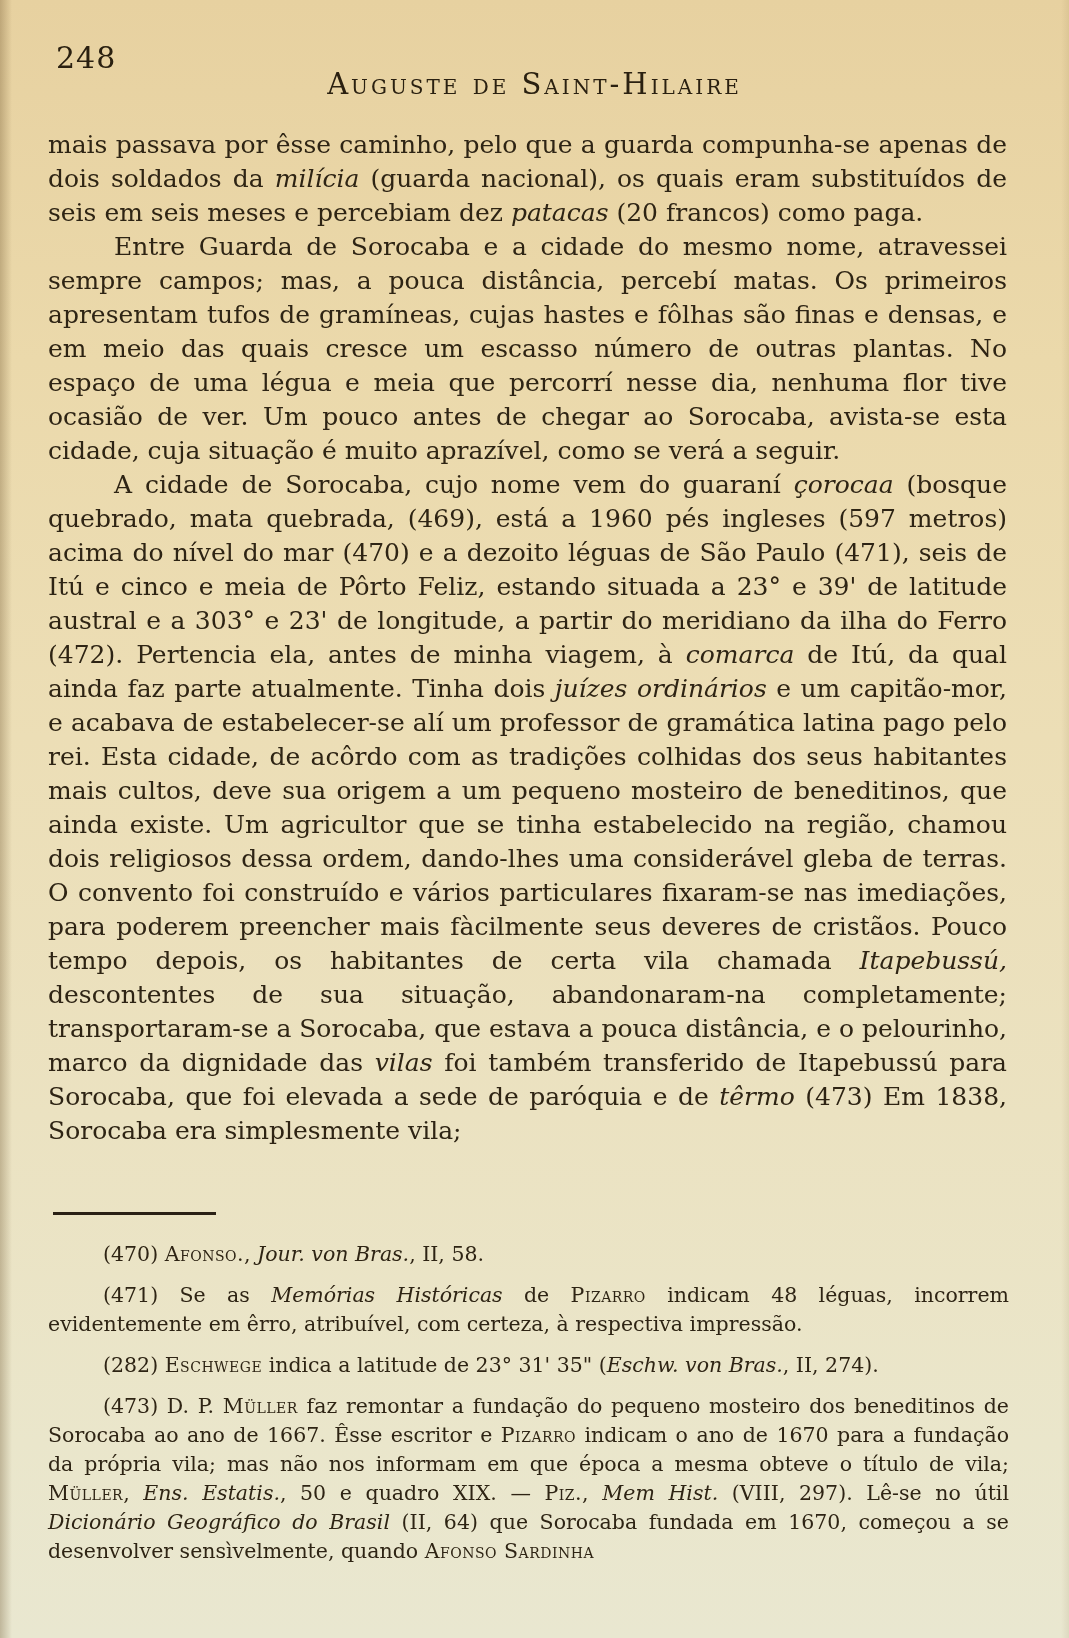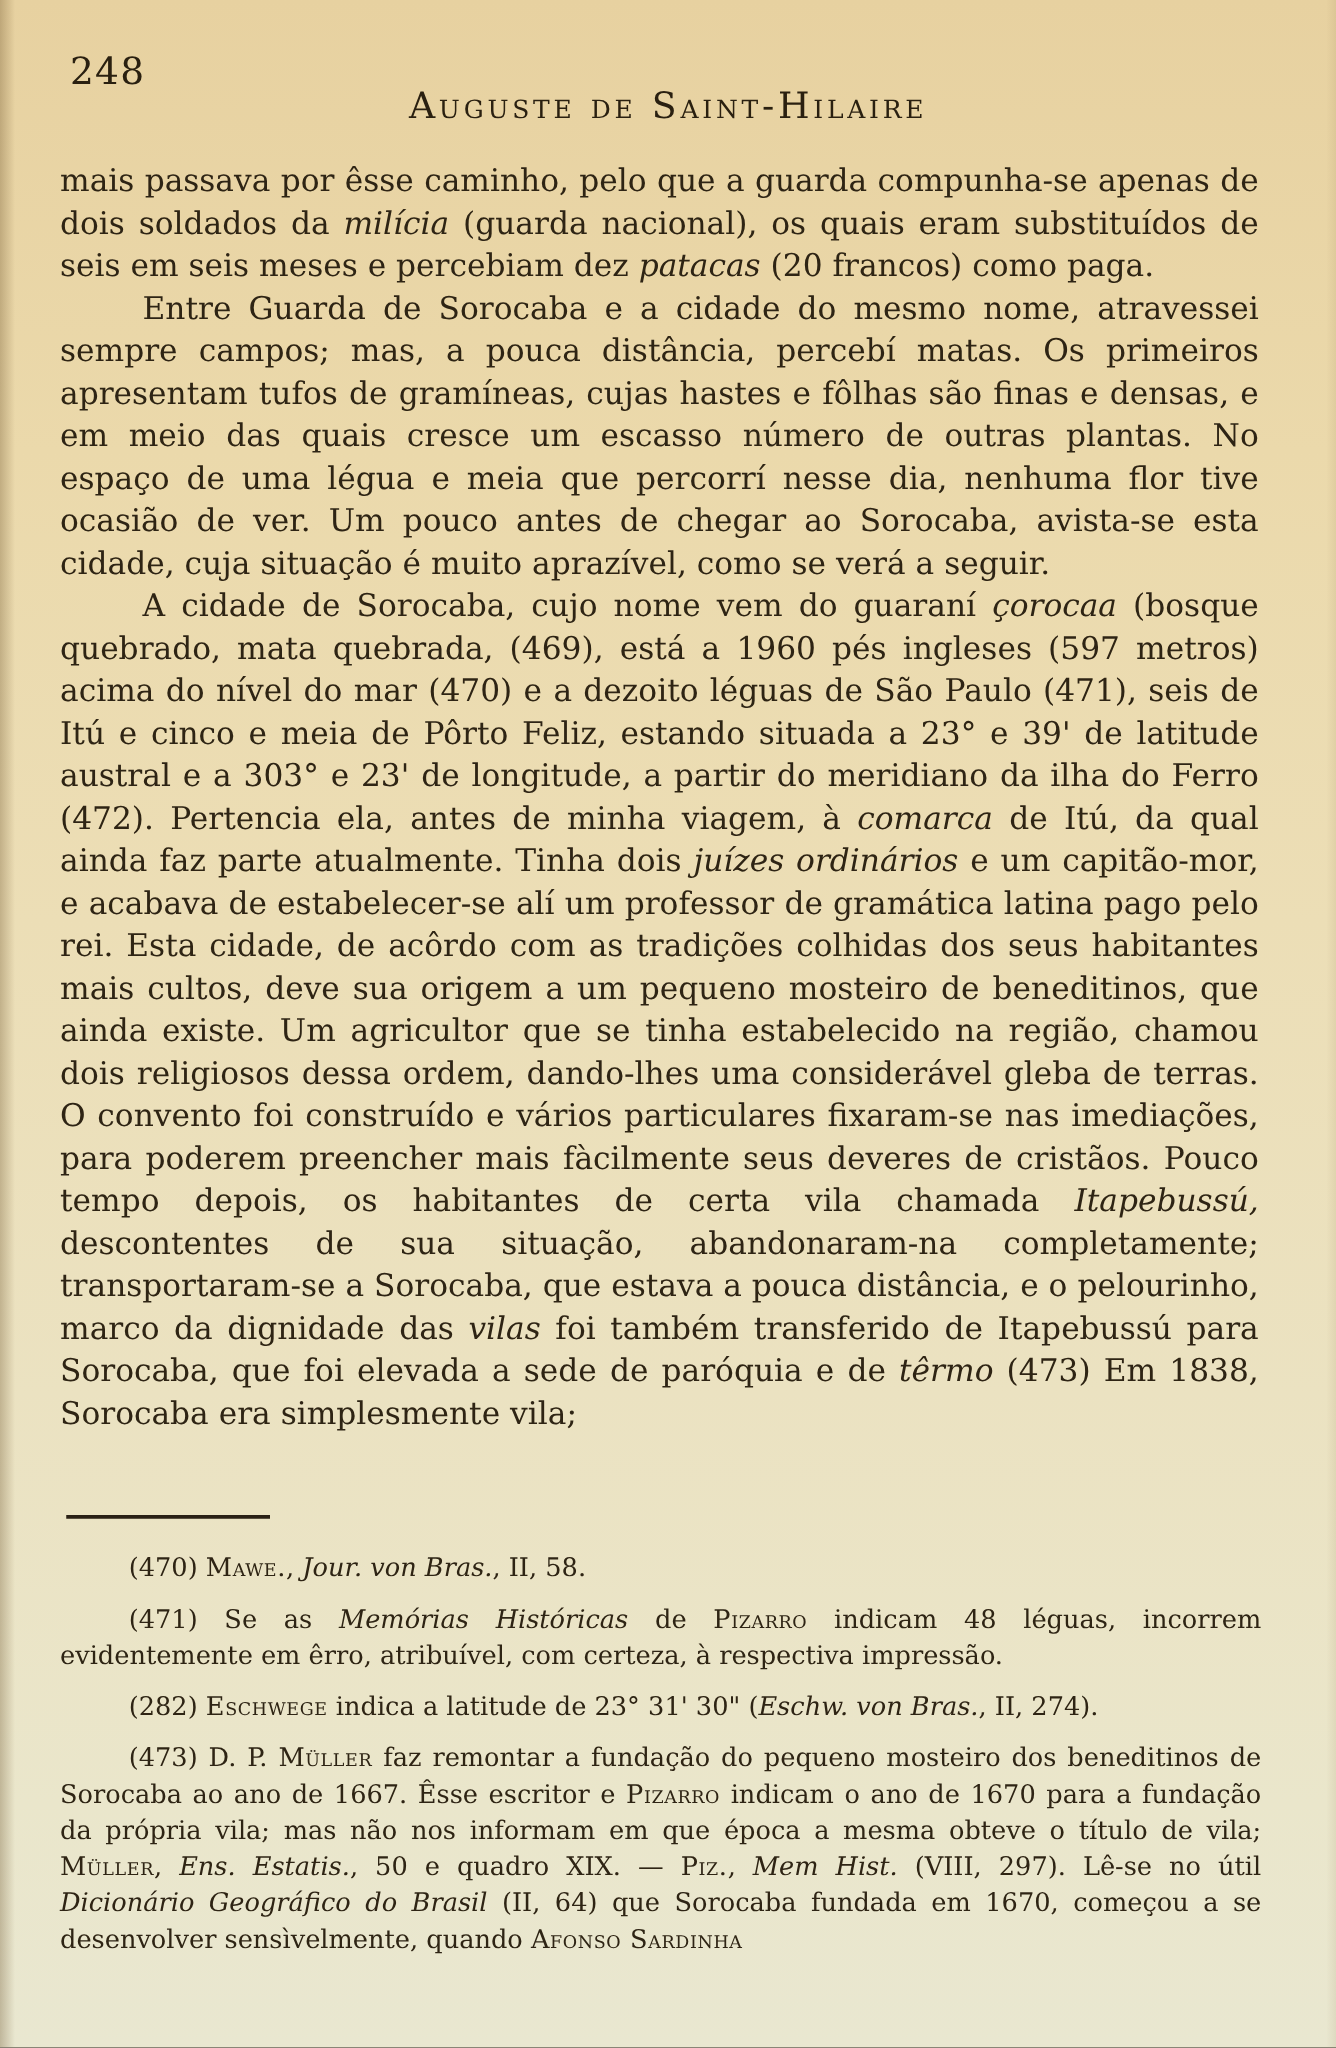--- a/index.html
+++ b/index.html
@@ -115,19 +115,19 @@
 
   <div class="bodytext">
       <p class="no-indent"><span>mais passava por êsse caminho, pelo que a guarda compunha-se apenas de dois soldados da </span><span class="i">milícia</span><span> (guarda nacional), os quais eram substituídos de seis em seis meses e percebiam dez </span><span class="i">patacas</span><span> (20 francos) como paga.</span></p>
       <p><span>Entre Guarda de Sorocaba e a cidade do mesmo nome, atravessei sempre campos; mas, a pouca distância, percebí matas. Os primeiros apresentam tufos de gramíneas, cujas hastes e fôlhas são finas e densas, e em meio das quais cresce um escasso número de outras plantas. No espaço de uma légua e meia que percorrí nesse dia, nenhuma flor tive ocasião de ver. Um pouco antes de chegar ao Sorocaba, avista-se esta cidade, cuja situação é muito aprazível, como se verá a seguir.</span></p>
       <p><span>A cidade de Sorocaba, cujo nome vem do guaraní </span><span class="i">çorocaa</span><span> (bosque quebrado, mata quebrada, (469), está a 1960 pés ingleses (597 metros) acima do nível do mar (470) e a dezoito léguas de São Paulo (471), seis de Itú e cinco e meia de Pôrto Feliz, estando situada a 23° e 39' de latitude austral e a 303° e 23' de longitude, a partir do meridiano da ilha do Ferro (472). Pertencia ela, antes de minha viagem, à </span><span class="i">comarca</span><span> de Itú, da qual ainda faz parte atualmente. Tinha dois </span><span class="i">juízes ordinários</span><span> e um capitão-mor, e acabava de estabelecer-se alí um professor de gramática latina pago pelo rei. Esta cidade, de acôrdo com as tradições colhidas dos seus habitantes mais cultos, deve sua origem a um pequeno mosteiro de beneditinos, que ainda existe. Um agricultor que se tinha estabelecido na região, chamou dois religiosos dessa ordem, dando-lhes uma considerável gleba de terras. O convento foi construído e vários particulares fixaram-se nas imediações, para poderem preencher mais fàcilmente seus deveres de cristãos. Pouco tempo depois, os habitantes de certa vila chamada </span><span class="i">Itapebussú,</span><span> descontentes de sua situação, abandonaram-na completamente; transportaram-se a Sorocaba, que estava a pouca distância, e o pelourinho, marco da dignidade das </span><span class="i">vilas</span><span> foi também transferido de Itapebussú para Sorocaba, que foi elevada a sede de paróquia e de </span><span class="i">têrmo</span><span> (473)  Em 1838, Sorocaba era simplesmente vila;</span></p>
     </div>
 
   <div class="rule"></div>
 
   <div class="footnotes">
-      <p><span>(470)  </span><span class="sc">Mawe.</span><span>, </span><span class="i">Jour. von Bras.</span><span>, II, 58.</span></p>
+      <p><span>(470)  </span><span class="sc">Afonso.</span><span>, </span><span class="i">Jour. von Bras.</span><span>, II, 58.</span></p>
       <p><span>(471)  Se as </span><span class="i">Memórias Históricas</span><span> de </span><span class="sc">Pizarro</span><span> indicam 48 léguas, incorrem evidentemente em êrro, atribuível, com certeza, à respectiva impressão.</span></p>
-      <p><span>(282)  </span><span class="sc">Eschwege</span><span> indica a latitude de 23° 31' 30" (</span><span class="i">Eschw. von Bras.</span><span>, II, 274).</span></p>
+      <p><span>(282)  </span><span class="sc">Eschwege</span><span> indica a latitude de 23° 31' 35" (</span><span class="i">Eschw. von Bras.</span><span>, II, 274).</span></p>
       <p><span>(473)  D. P. </span><span class="sc">Müller</span><span> faz remontar a fundação do pequeno mosteiro dos beneditinos de Sorocaba ao ano de 1667. Êsse escritor e </span><span class="sc">Pizarro</span><span> indicam o ano de 1670 para a fundação da própria vila; mas não nos informam em que época a mesma obteve o título de vila; </span><span class="sc">Müller</span><span>, </span><span class="i">Ens. Estatis.</span><span>, 50 e quadro XIX. — </span><span class="sc">Piz.</span><span>, </span><span class="i">Mem Hist.</span><span> (VIII, 297). Lê-se no útil </span><span class="i">Dicionário Geográfico do Brasil</span><span> (II, 64) que Sorocaba fundada em 1670, começou a se desenvolver sensìvelmente, quando </span><span class="sc">Afonso Sardinha</span></p>
     </div>
 
 </div>
 
 </body></html>

